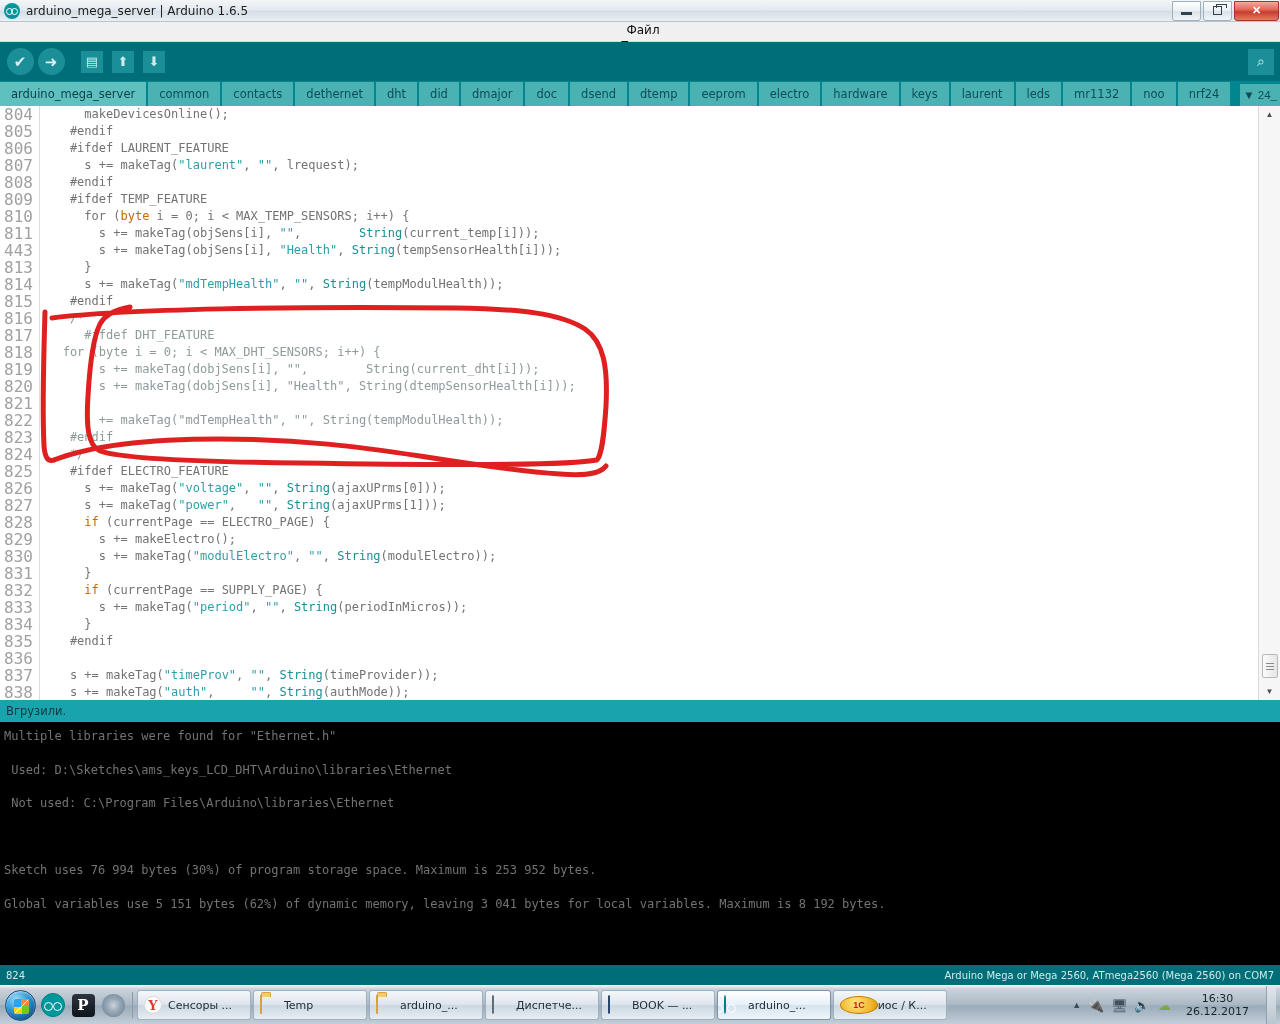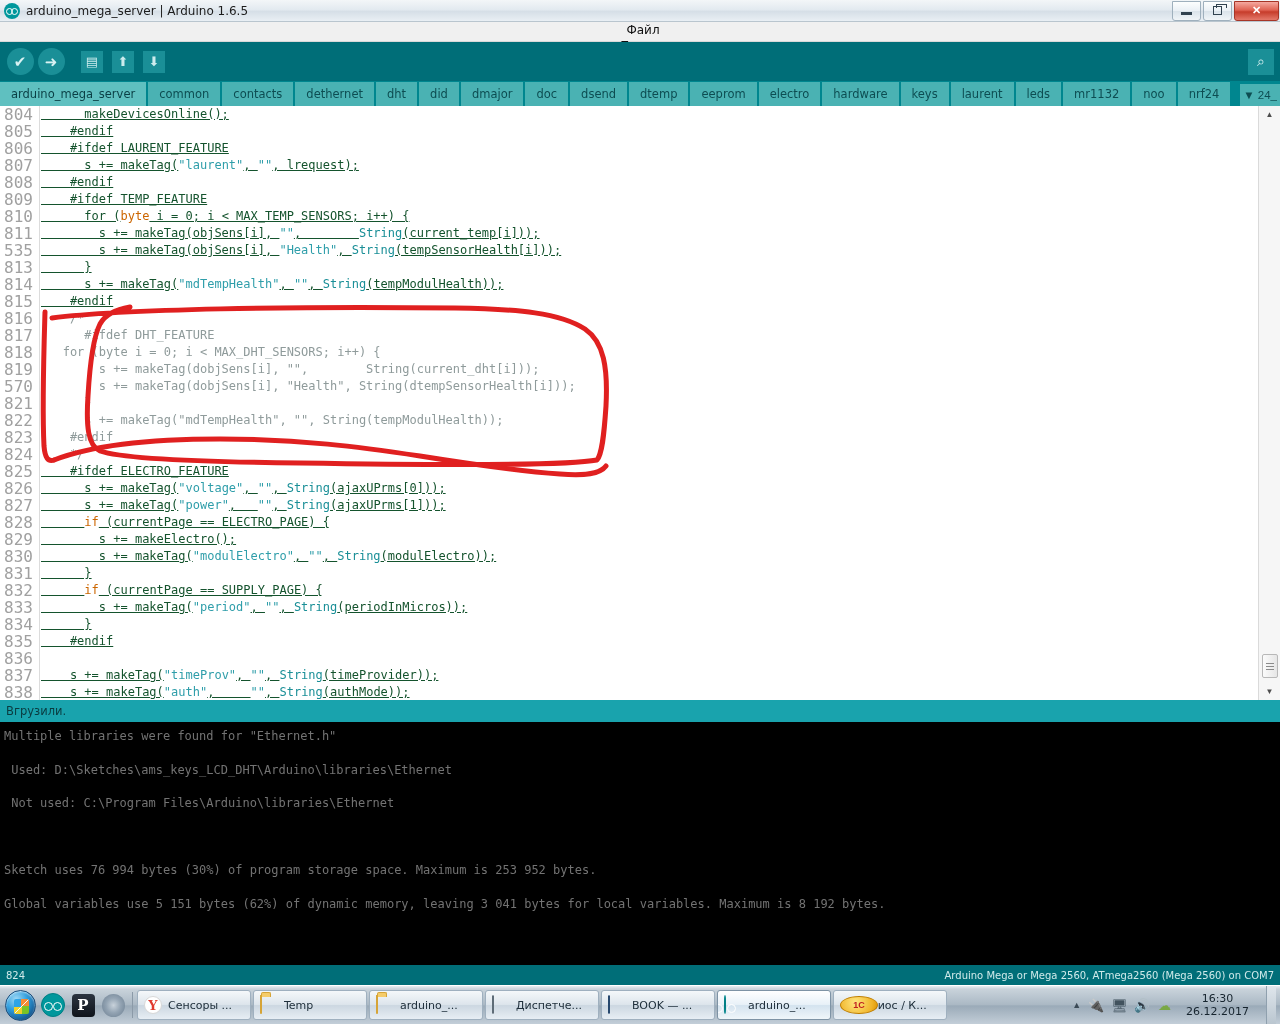--- a/index.html
+++ b/index.html
@@ -134,21 +134,21 @@
   }
   .code-line {
     height: 17px; line-height: 17px; white-space: pre;
     font-family: "DejaVu Sans Mono", monospace; font-size: 12px;
     color: #1a1a1a;
   }
   .kw   { color: #cc6600; }
   .typ  { color: #1a8f97; }
   .str  { color: #2f9eaa; }
   .cmt  { color: #8f9b9b; }
-  .pre  { color: #14532d; text-decoration: underline; }
+  .pre  { color: #737373; }
 
   
   .vscroll {
     position: absolute; right: 0; top: 0; width: 22px; height: 594px;
     background: #f6f6f6; border-left: 1px solid #dadada;
   }
   .vs-arrow {
     position: absolute; left: 2px; width: 17px; height: 15px;
     display: flex; align-items: center; justify-content: center;
     color: #4d4d4d; font-size: 8px;
@@ -395,29 +395,29 @@
 <div class="editor">
   <div class="gutter" id="gutter">
       <div class="gutter-line">804</div>
       <div class="gutter-line">805</div>
       <div class="gutter-line">806</div>
       <div class="gutter-line">807</div>
       <div class="gutter-line">808</div>
       <div class="gutter-line">809</div>
       <div class="gutter-line">810</div>
       <div class="gutter-line">811</div>
-      <div class="gutter-line">535</div>
+      <div class="gutter-line">443</div>
       <div class="gutter-line">813</div>
       <div class="gutter-line">814</div>
       <div class="gutter-line">815</div>
       <div class="gutter-line">816</div>
       <div class="gutter-line">817</div>
       <div class="gutter-line">818</div>
       <div class="gutter-line">819</div>
-      <div class="gutter-line">570</div>
+      <div class="gutter-line">820</div>
       <div class="gutter-line">821</div>
       <div class="gutter-line">822</div>
       <div class="gutter-line">823</div>
       <div class="gutter-line">824</div>
       <div class="gutter-line">825</div>
       <div class="gutter-line">826</div>
       <div class="gutter-line">827</div>
       <div class="gutter-line">828</div>
       <div class="gutter-line">829</div>
       <div class="gutter-line">830</div>

